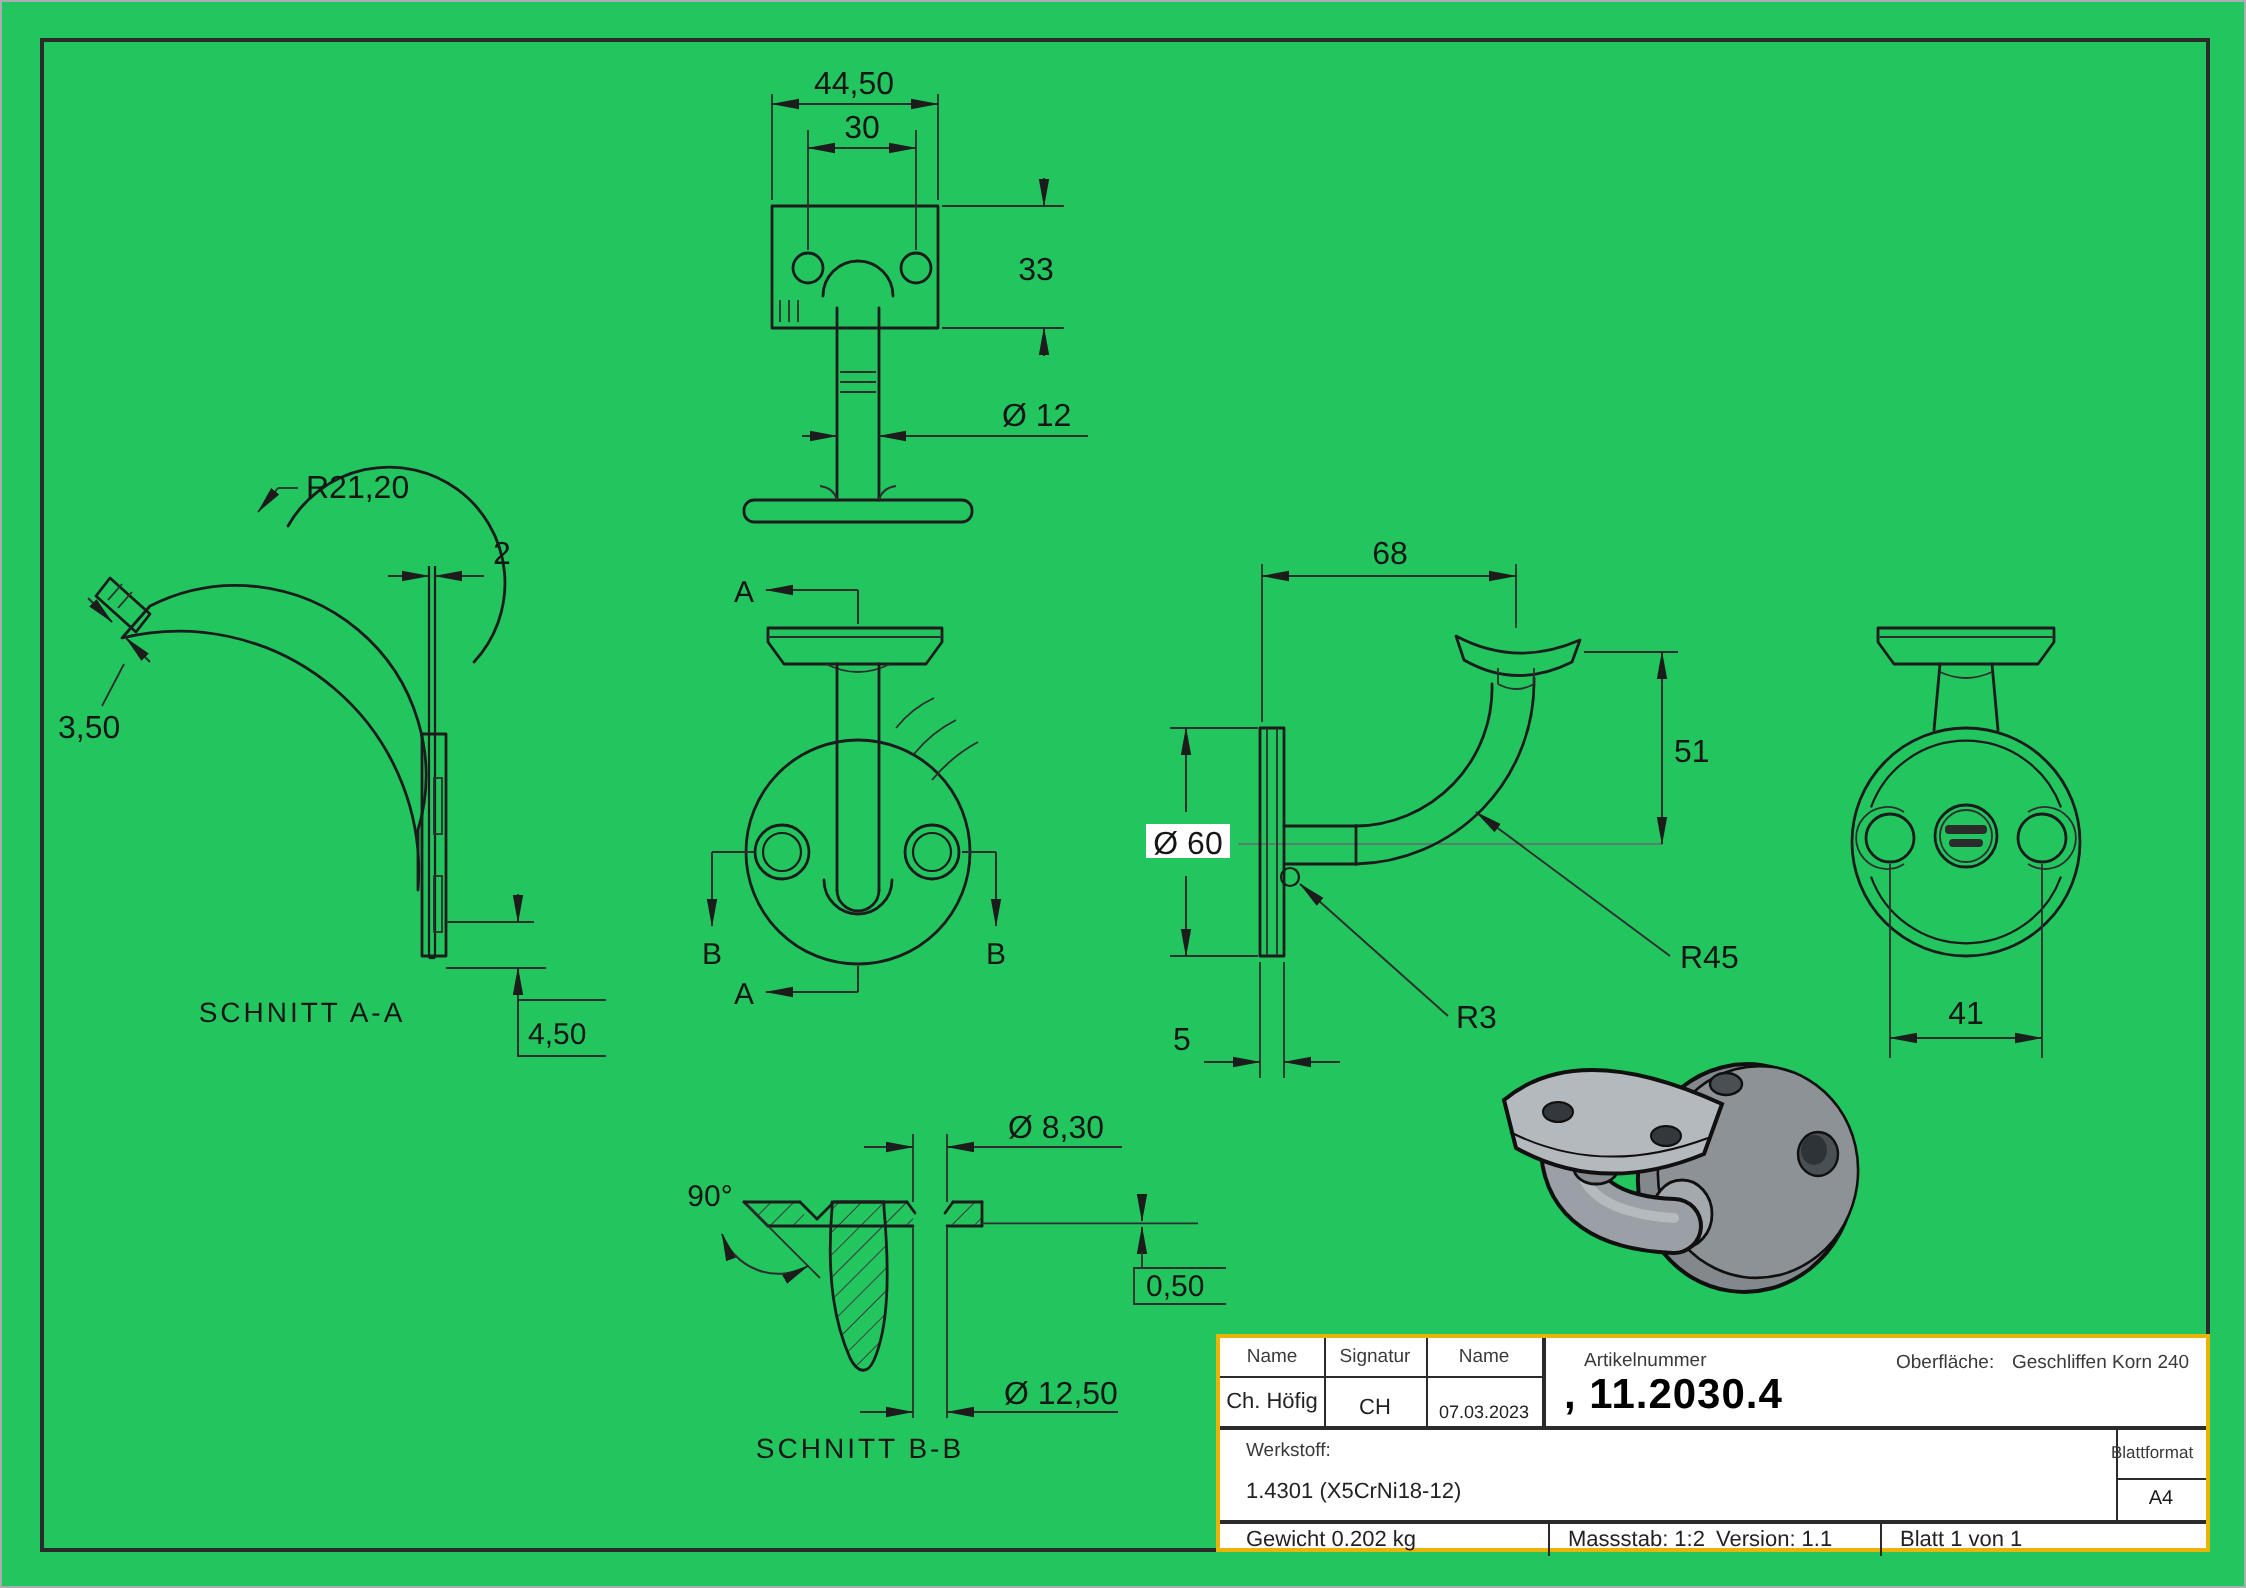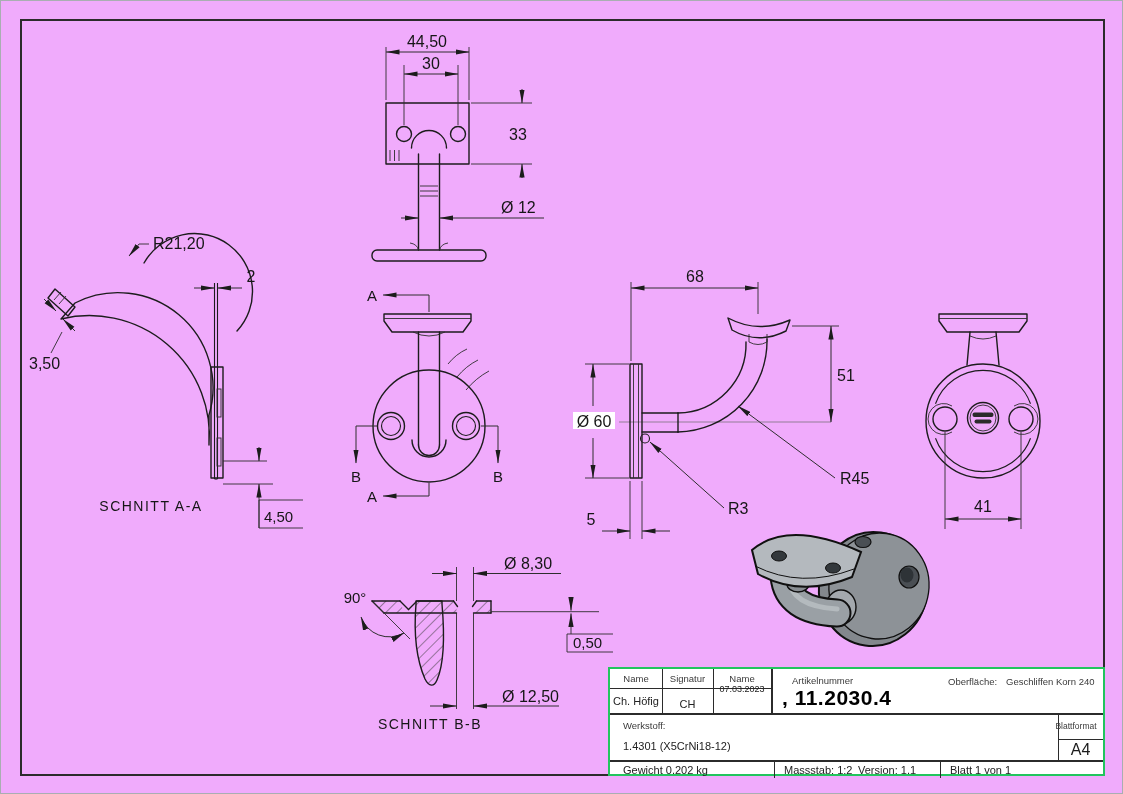--- a/index.html
+++ b/index.html
@@ -1,41 +1,41 @@
 <!DOCTYPE html>
 <html><head>
 <meta charset="utf-8">
 <style>
   html,body{margin:0;padding:0;background:#e8e8e8;}
-  .page{position:relative;width:1123px;height:794px;background:#f0abfc;
+  .page{position:relative;width:1123px;height:794px;background:#22c55e;
         border:1px solid #a9aeb2;box-sizing:border-box;overflow:hidden;
         font-family:"Liberation Sans",sans-serif;}
   .frame{position:absolute;left:19px;top:18px;width:1085px;height:757px;
          border:2px solid #2b2b2b;box-sizing:border-box;}
   svg{position:absolute;left:0;top:0;}
   .ol{fill:none;stroke:#1c1c1c;stroke-width:1.4;stroke-linecap:round;stroke-linejoin:round;}
   .o2{fill:none;stroke:#1c1c1c;stroke-width:1.1;}
   .tl{fill:none;stroke:#2e2e2e;stroke-width:0.9;}
   .dl{fill:none;stroke:#2e2e2e;stroke-width:1;}
   .cl{fill:none;stroke:#6a6a6a;stroke-width:0.7;}
   text{font-family:"Liberation Sans",sans-serif;fill:#161616;}
   .d{font-size:16px;}
   .d2{font-size:15px;}
   .s{font-size:14px;letter-spacing:1.5px;}
   .mk{font-size:15px;}
   
   .tb{position:absolute;left:607px;top:666px;width:497px;height:109px;
-      border:2px solid #22c55e;box-sizing:border-box;background:#fff;color:#2f2f2f;}
+      border:2px solid #eab308;box-sizing:border-box;background:#fff;color:#2f2f2f;}
   .tb .vline,.tb .hline{position:absolute;background:#2b2b2b;}
   .tb .cell{position:absolute;display:flex;align-items:center;justify-content:center;}
   .tb .lab{font-size:9.5px;color:#3a3a3a;}
   .tb .val{font-size:11px;color:#222;}
   .tb .abs{position:absolute;white-space:nowrap;}
   .art{font-size:21px;font-weight:bold;color:#000;letter-spacing:0.5px;}
-  .a4{font-size:16px;color:#1c1c1c;}
+  .a4{font-size:10px;color:#1c1c1c;}
 </style>
 </head>
 <body>
 
 <div class="page">
   <div class="frame"></div>
 
   <svg width="1123" height="794" viewBox="0 0 1123 794">
     <defs>
       <marker id="ar" viewBox="0 0 14 6" refX="13.5" refY="3" markerWidth="14" markerHeight="6" orient="auto-start-reverse" markerUnits="userSpaceOnUse">
@@ -331,21 +331,21 @@
     <div class="vline" style="left:448px;top:44px;width:1px;height:47px"></div>
     <div class="hline" style="left:448px;top:70px;width:45px;height:1px"></div>
     <div class="vline" style="left:164px;top:93px;width:1px;height:16px"></div>
     <div class="vline" style="left:330px;top:93px;width:1px;height:16px"></div>
 
     <div class="cell lab" style="left:0;top:0;width:52px;height:19px">Name</div>
     <div class="cell lab" style="left:52px;top:0;width:51px;height:19px">Signatur</div>
     <div class="cell lab" style="left:103px;top:0;width:58px;height:19px">Name</div>
     <div class="cell val" style="left:0;top:19px;width:52px;height:25px">Ch. Höfig</div>
     <div class="cell val" style="left:52px;top:19px;width:51px;height:31px">CH</div>
-    <div class="cell val" style="left:103px;top:7px;width:58px;height:25px;font-size:9px">07.03.2023</div>
+    <div class="cell val" style="left:103px;top:24px;width:58px;height:25px;font-size:9px">07.03.2023</div>
 
     <span class="abs lab" style="left:182px;top:6px">Artikelnummer</span>
     <span class="abs art" style="left:172px;top:17px">, 11.2030.4</span>
     <span class="abs lab" style="left:338px;top:7px">Oberfläche:</span>
     <span class="abs lab" style="left:396px;top:7px">Geschliffen Korn 240</span>
 
     <span class="abs lab" style="left:13px;top:51px">Werkstoff:</span>
     <span class="abs val" style="left:13px;top:71px">1.4301 (X5CrNi18-12)</span>
     <div class="cell lab" style="left:448px;top:44px;width:36px;height:26px;font-size:8.5px">Blattformat</div>
     <div class="cell a4" style="left:448px;top:70px;width:45px;height:21px">A4</div>

